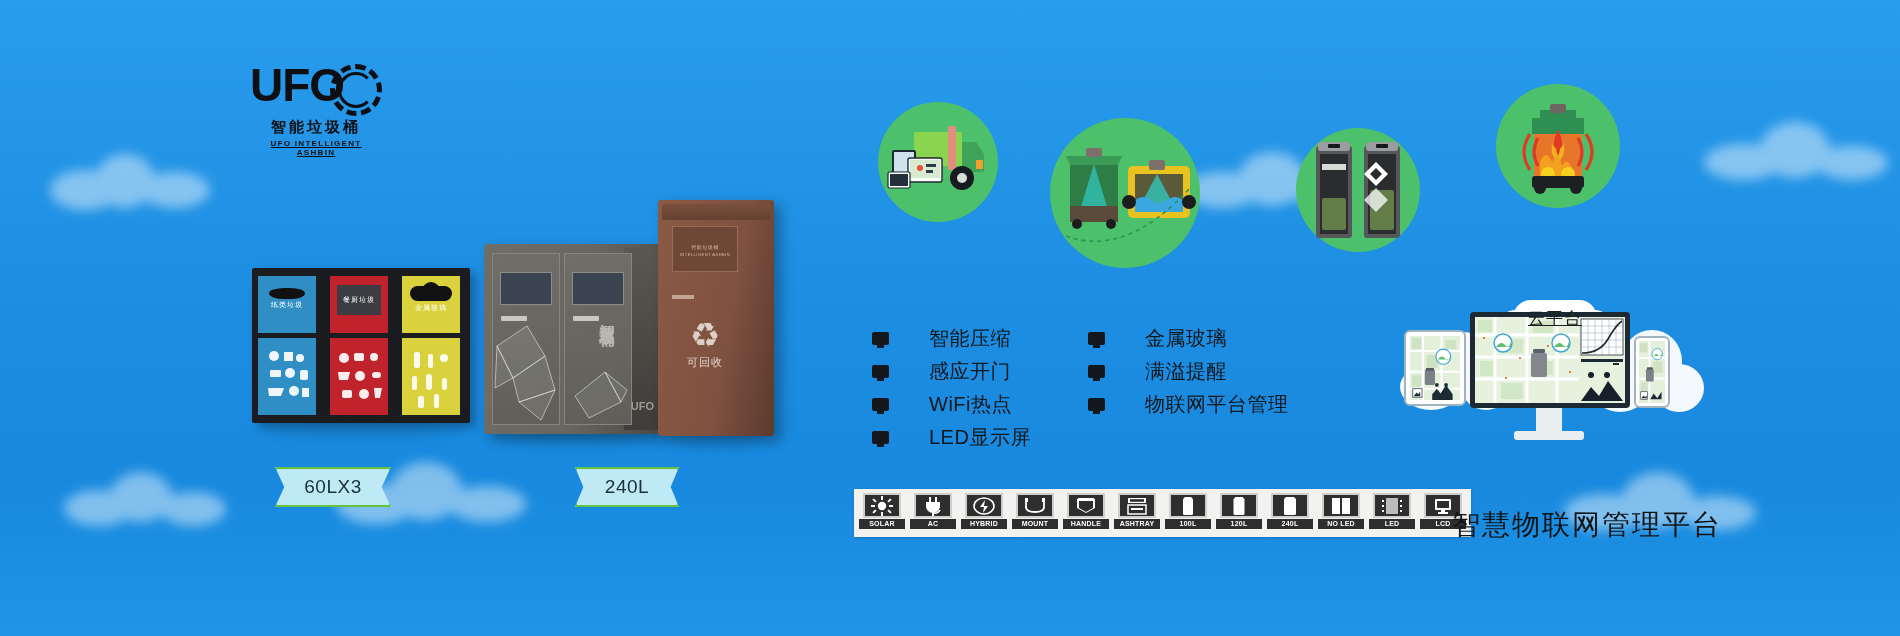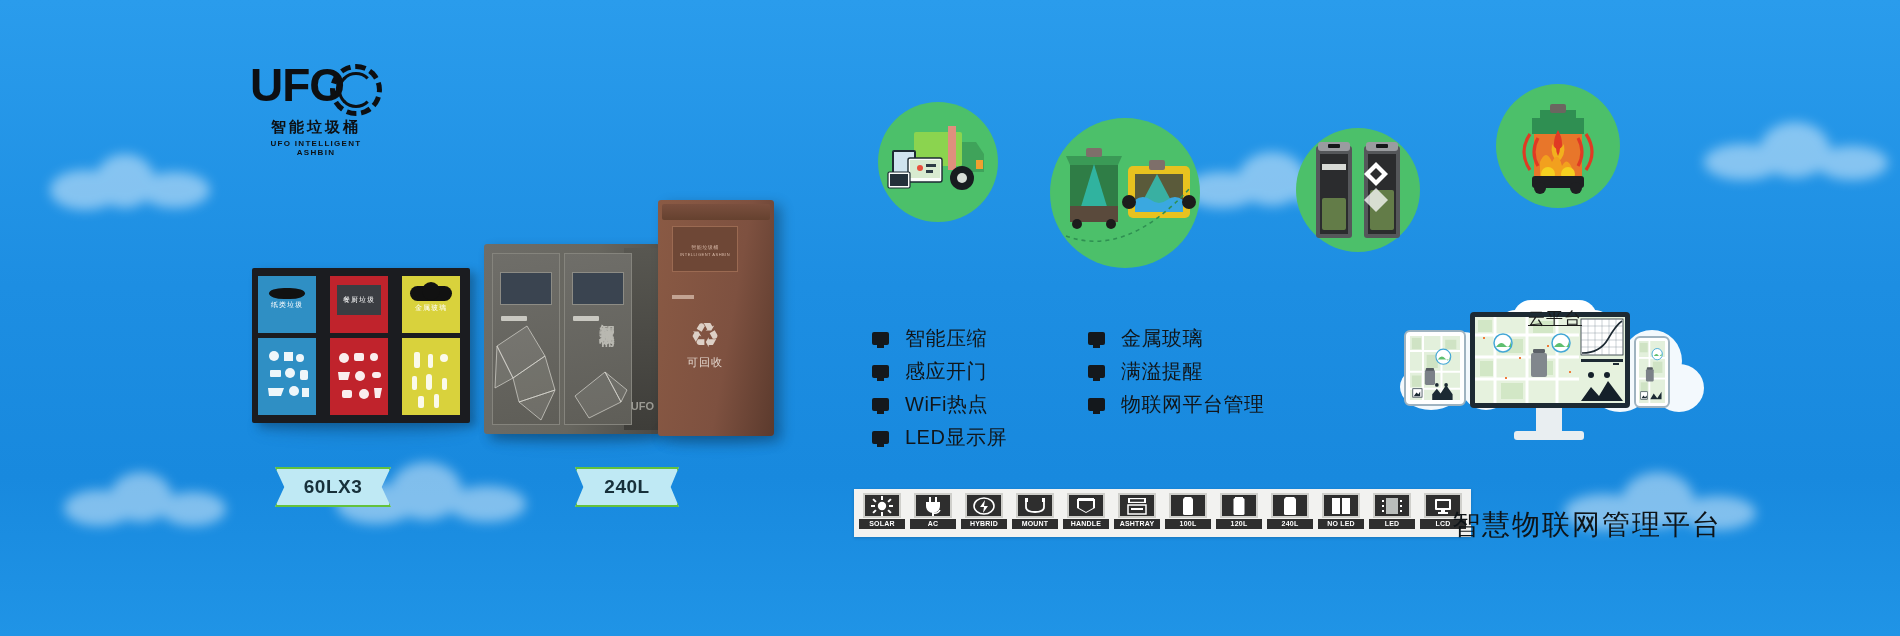--- a/index.html
+++ b/index.html
@@ -29,21 +29,21 @@
     position: absolute; right: 0; top: 2px;
     width: 52px; height: 52px; border-radius: 50%;
     border: 5px dashed #0d0f12;
   }
   #logo .ring-inner {
     position: absolute; right: 8px; top: 10px;
     width: 36px; height: 36px; border-radius: 50%;
     border: 3px solid #0d0f12; border-right-color: transparent;
   }
   #logo .cn { font-size: 15px; font-weight: bold; color: #0d0f12; letter-spacing: 3px; margin-top: 4px; text-align: center;}
-  #logo .en { font-size: 8px; font-weight: bold; color: #0d0f12; letter-spacing: 1.3px; text-align: center; margin-top: 2px;}
+  #logo .en { font-size: 8px; font-weight: bold; color: #0d0f12; letter-spacing: 1.3px; text-align: center; margin-top: 2px; text-decoration: underline;}
 
   
   .bin-shadow { position: absolute; border-radius: 50%; background: rgba(8,60,100,.22); filter: blur(7px); }
 
   
   #bin-triple { position: absolute; left: 252px; top: 268px; width: 218px; height: 155px; }
   #bin-triple .body { position: absolute; inset: 0; background: #1b1c20; border-radius: 2px;
     box-shadow: 6px 4px 10px rgba(0,0,0,.28); }
   #bin-triple .col { position: absolute; top: 8px; width: 58px; height: 139px; }
   #bin-triple .top { position: absolute; top: 0; left: 0; right: 0; height: 57px; }
@@ -77,32 +77,32 @@
   #bin-brown .handle { position: absolute; left: 14px; top: 95px; width: 22px; height: 4px; background: #c3a392; }
   #bin-brown .recyc { position: absolute; left: 22px; top: 118px; width: 50px; text-align: center; }
   #bin-brown .recyc .glyph { font-size: 34px; color: #ddd0c6; line-height: 34px; }
   #bin-brown .recyc .lbl { font-size: 11px; color: #e4d8cf; letter-spacing: 1px; margin-top: 3px; }
   #bin-brown .lid { position:absolute; left:4px; right:4px; top:4px; height:16px; background:linear-gradient(180deg,#7a4f3e,#65412f); border-radius:2px;}
 
   
   .ribbon {
     position: absolute; height: 40px; display: flex; align-items: center; justify-content: center;
     background: #bfe9f4; border: 2px solid #64c23c; color: #17303a;
-    font-size: 19px; font-weight: bold; letter-spacing: .5px;
+    font-size: 19px; font-weight: normal; letter-spacing: .5px;
     clip-path: polygon(0 0, 100% 0, 92% 50%, 100% 100%, 0 100%, 8% 50%);
   }
 
   
   .gcircle { position: absolute; border-radius: 50%; background: #4cc06a; }
   .gc1 { background: #4cc06a; }
 
   
   #features { position: absolute; left: 872px; top: 322px; width: 420px; }
   .fcol { position: absolute; top: 0; }
-  .frow { display: flex; align-items: center; height: 33px; }
+  .frow { display: flex; align-items: center; height: 33px; gap: 24px; }
   .fbullet {
     width: 17px; height: 13px; background: #14181c; border-radius: 2px;
     position: relative; margin-right: 16px; flex: none;
   }
   .fbullet::after {
     content: ""; position: absolute; left: 5px; top: 13px; width: 7px; height: 3px; background: #14181c;
   }
   .flabel { font-size: 20px; color: #11161a; letter-spacing: .5px; white-space: nowrap; }
 
   

